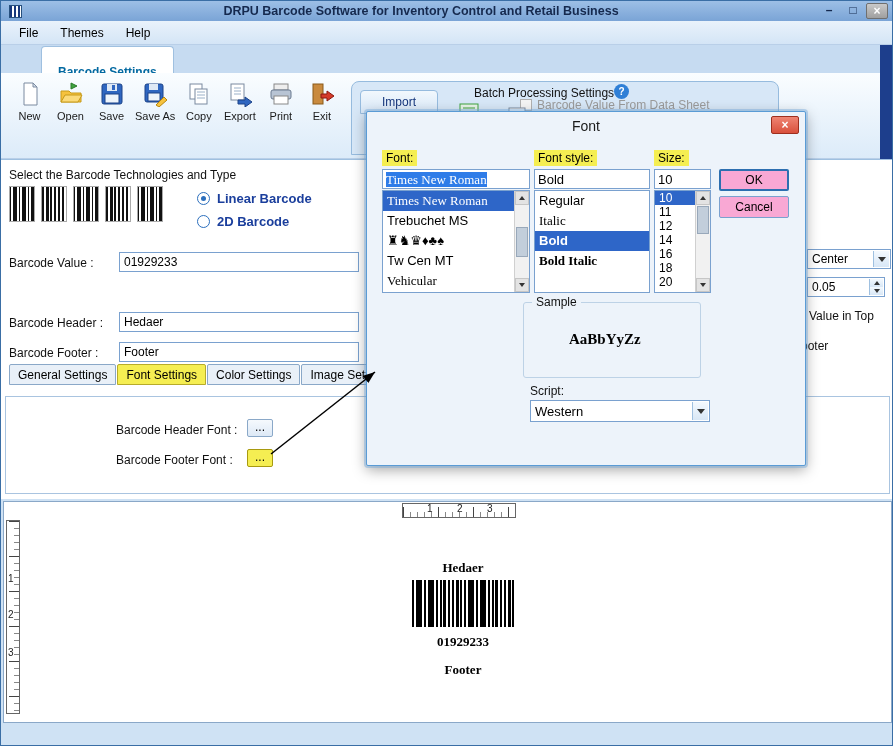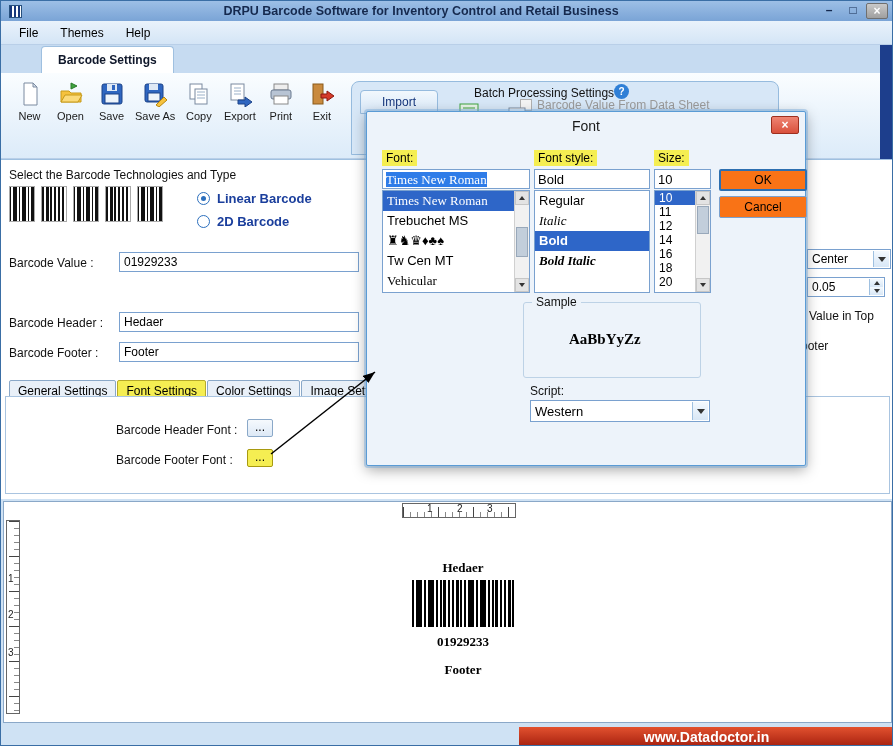--- a/index.html
+++ b/index.html
@@ -21,21 +21,21 @@
 
   
   .menubar{position:absolute;top:20px;left:0;right:0;height:24px;
     background:linear-gradient(#e9f2fb,#d4e5f6);border-bottom:1px solid #b9cfe8;
     display:flex;align-items:center;padding-left:10px}
   .menu-item{padding:2px 14px 2px 8px}
 
   
   .tabstrip{position:absolute;top:44px;left:0;right:0;height:28px;background:#c6dbf1;
     display:flex;align-items:flex-end;padding-left:40px}
-  .mtab{height:25px;line-height:24px;padding:0 16px;margin-right:14px;color:#0f172a;
+  .mtab{height:25px;line-height:24px;padding:12px 16px;margin-right:14px;color:#0369a1;
     background:#d9e8f7;border:1px solid #9fc0e0;border-bottom:none;border-radius:4px 4px 0 0}
   .mtab.active{background:#fff;font-weight:bold;height:27px;line-height:26px}
   .accent-strip{position:absolute;top:44px;right:0;width:12px;height:116px;background:#1d3e8c}
 
   
   .toolbar-panel{position:absolute;top:72px;left:0;right:12px;height:86px;
     background:linear-gradient(#fafdff,#dcebf9);border-bottom:1px solid #b9cfe8}
   .toolbar{position:absolute;top:6px;left:8px;display:flex}
   .toolbtn{min-width:41px;padding:2px 3px;text-align:center;cursor:default}
   .toolbtn svg{display:block;margin:0 auto 2px auto}
@@ -76,21 +76,21 @@
   .tri-down{width:0;height:0;border-left:4px solid transparent;border-right:4px solid transparent;
     border-top:5px solid #333}
   .tri-up{width:0;height:0;border-left:3px solid transparent;border-right:3px solid transparent;
     border-bottom:4px solid #333}
   .tri-dn-s{width:0;height:0;border-left:3px solid transparent;border-right:3px solid transparent;
     border-top:4px solid #333}
   .spin{position:absolute;right:1px;top:1px;bottom:1px;width:14px;display:flex;flex-direction:column}
   .spin div{flex:1;background:linear-gradient(#f4f9fe,#d8e7f6);border-left:1px solid #9fc0e0;
     display:flex;align-items:center;justify-content:center}
 
-  .stabs{position:absolute;left:8px;top:220px;display:flex;align-items:flex-end}
+  .stabs{position:absolute;left:8px;top:204px;display:flex;align-items:flex-end}
   .stab{height:21px;line-height:20px;padding:0 8px;background:#e9f0f8;border:1px solid #8aa8c8;
     margin-right:1px;border-radius:2px 2px 0 0}
   .stab.active{background:#f5ee52;border-color:#b7ab2a}
   .font-panel{position:absolute;left:4px;top:236px;width:885px;height:98px;background:#fff;
     border:1px solid #a9c4e0}
   .fp-label{position:absolute;color:#111}
   .browse-btn{position:absolute;width:26px;height:18px;line-height:14px;text-align:center;
     background:linear-gradient(#f5f9fd,#dde9f6);border:1px solid #8aa8c8;border-radius:2px}
   .browse-btn.hl{background:#f5ee52;border-color:#a89a10}
 
@@ -107,30 +107,30 @@
     text-align:center;background:linear-gradient(#ef8473,#d9503c);border:1px solid #9e2e1e;
     border-radius:2px;color:#fff;font-weight:bold}
   .ylabel{position:absolute;background:#f5ee52;padding:1px 4px;color:#000}
   .dlg-input{position:absolute;height:20px;background:#fff;border:1px solid #7aa1cf;
     padding:2px 3px;font-size:13px;line-height:15px}
   .sel-text{background:#2e7ce8;color:#fff}
   .listbox{position:absolute;background:#fff;border:1px solid #7aa1cf;overflow:hidden}
   .litem{height:20px;line-height:20px;padding:0 4px;font-size:13px;white-space:nowrap}
   .litem.sel{background:#2e66c8;color:#fff}
   .serif{font-family:"Liberation Serif",serif}
-  .ital{font-style:italic}
+  .ital{}
   .bold{font-weight:bold}
   .sz .litem{height:14px;line-height:14px;font-size:12px}
   .vscroll{position:absolute;right:0;top:0;bottom:0;width:15px;background:#f1f1f1;
     border-left:1px solid #d0d0d0}
   .sb-btn{position:absolute;left:0;right:0;height:14px;background:#e3e3e3;border:1px solid #c6c6c6;
     display:flex;align-items:center;justify-content:center}
   .sb-thumb{position:absolute;left:1px;right:1px;background:#c2cedb;border:1px solid #98a8ba}
-  .dlg-btn{position:absolute;width:88px;height:22px;line-height:20px;text-align:center;
-    background:#f97316;border:1px solid #7aa1cf;border-radius:2px}
+  .dlg-btn{position:absolute;width:70px;height:22px;line-height:20px;text-align:center;
+    background:#f9a8d4;border:1px solid #7aa1cf;border-radius:2px}
   .dlg-btn.focus{border:2px solid #2d6fb0;line-height:18px}
   .groupbox{position:absolute;border:1px solid #bdd2e6;border-radius:3px}
   .gb-legend{position:absolute;top:-8px;left:8px;background:#edf3fa;padding:0 4px;color:#111}
   .chk-row{position:absolute;display:flex;align-items:center;color:#111}
   .chk-box{width:13px;height:13px;background:#fff;border:1px solid #8aa8c8;margin-right:6px}
   .sample-text{position:absolute;font-family:"Liberation Serif",serif;font-weight:bold;
     font-size:15px;color:#000}
   .script-combo{position:absolute;height:22px;background:#fff;border:1px solid #7aa1cf;
     padding:3px 4px;font-size:13px}
 
@@ -422,17 +422,14 @@
       <span class="ruler-num" style="top:52px">1</span>
       <span class="ruler-num" style="top:88px">2</span>
       <span class="ruler-num" style="top:126px">3</span>
     </div>
     <span class="bc-text" style="left:359px;top:58px">Hedaer</span>
     <div class="barcode"></div>
     <span class="bc-text" style="left:359px;top:132px">01929233</span>
     <span class="bc-text" style="left:359px;top:160px">Footer</span>
   </div>
 
-  <div class="banner">
-    <span>www.Datadoctor.in</span>
-  </div>
 
 </div>
 
 </body></html>

